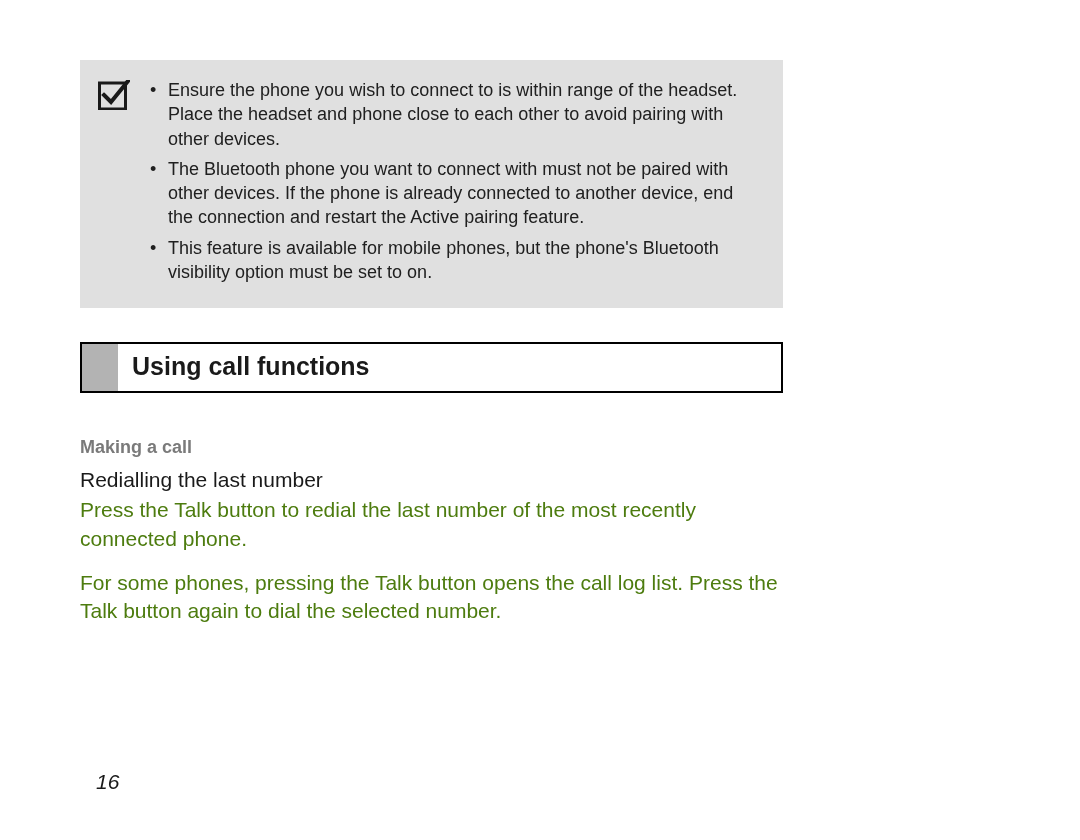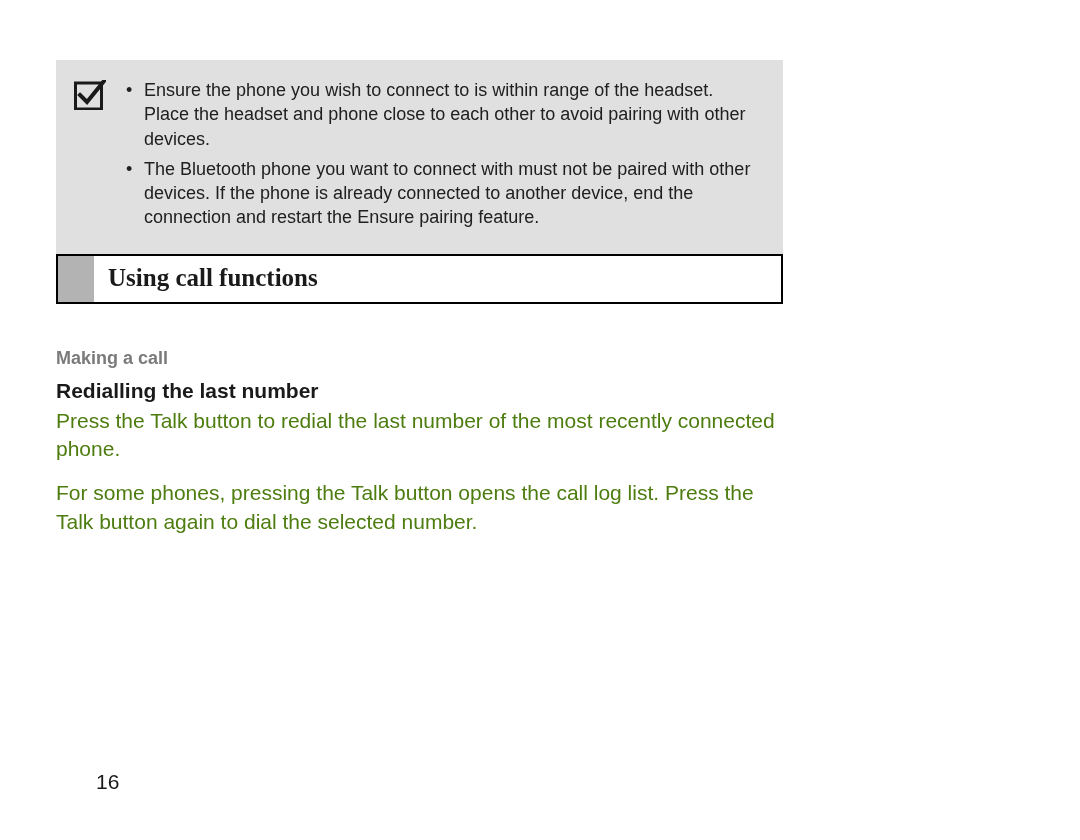--- a/index.html
+++ b/index.html
@@ -9,21 +9,21 @@
     height: 840px;
     background: #ffffff;
     font-family: Arial, Helvetica, sans-serif;
     color: #1a1a1a;
   }
   .page {
     position: relative;
     width: 879px;
     height: 840px;
     box-sizing: border-box;
-    padding: 60px 96px 0 56px;
+    padding: 60px 96px 0 80px;
   }
   .note-box {
     background: #e0e0e0;
     display: flex;
     padding: 18px 24px 18px 18px;
     box-sizing: border-box;
   }
   .note-icon-col {
     flex: 0 0 46px;
     display: flex;
@@ -49,25 +49,25 @@
     padding-left: 0;
     margin: 0 0 6px 0;
   }
   .note-list li::before {
     content: "•";
     position: absolute;
     left: -18px;
     top: 0;
   }
   .section-heading-bar {
+    margin-top: 34px;
     display: flex;
     width: 100%;
     border: 2px solid #000;
     box-sizing: border-box;
-    font-family: Liberation Serif, serif;
   }
   .section-heading-block {
     width: 36px;
     background: #b3b3b3;
   }
   .section-heading-text {
     flex: 1;
     padding: 8px 14px 10px 14px;
     font-size: 25px;
     font-weight: bold;
@@ -75,57 +75,59 @@
   }
   .subheading {
     margin-top: 44px;
     font-size: 18px;
     font-weight: bold;
     color: #7a7a7a;
   }
   .subsubheading {
     margin-top: 10px;
     font-size: 21px;
-    font-weight: bold;
+    font-weight: normal;
     color: #1a1a1a;
   }
   .body-text {
     margin-top: 4px;
     font-size: 21px;
     line-height: 1.35;
     color: #4d7c0f;
   }
   .body-text + .body-text {
     margin-top: 16px;
   }
   .page-number {
     position: absolute;
     left: 96px;
     bottom: 46px;
     font-size: 21px;
     color: #1a1a1a;
+    font-style: italic;
   }
 </style>
 </head>
 <body>
 
 <div class="page">
 
   <div class="note-box">
     <div class="note-icon-col">
       <span class="note-icon">
         <svg viewBox="0 0 32 30" width="32" height="30">
           <rect x="1.5" y="3" width="26" height="26" fill="none" stroke="#1a1a1a" stroke-width="3"></rect>
           <polyline points="6,15 13,22 30,1" fill="none" stroke="#1a1a1a" stroke-width="4" stroke-linecap="square"></polyline>
         </svg>
       </span>
     </div>
     <ul class="note-list">
       <li>Ensure the phone you wish to connect to is within range of the headset. Place the headset and phone close to each other to avoid pairing with other devices.</li>
-      <li>The Bluetooth phone you want to connect with must not be paired with other devices. If the phone is already connected to another device, end the connection and restart the Ensure pairing feature.</li>
+      <li>The Bluetooth phone you want to connect with must not be paired with other devices. If the phone is already connected to another device, end the connection and restart the Active pairing feature.</li>
+      <li>This feature is available for mobile phones, but the phone's Bluetooth visibility option must be set to on.</li>
     </ul>
   </div>
 
   <div class="section-heading-bar">
     <div class="section-heading-block"></div>
     <div class="section-heading-text">Using call functions</div>
   </div>
 
   <div class="subheading">Making a call</div>
   <div class="subsubheading">Redialling the last number</div>

